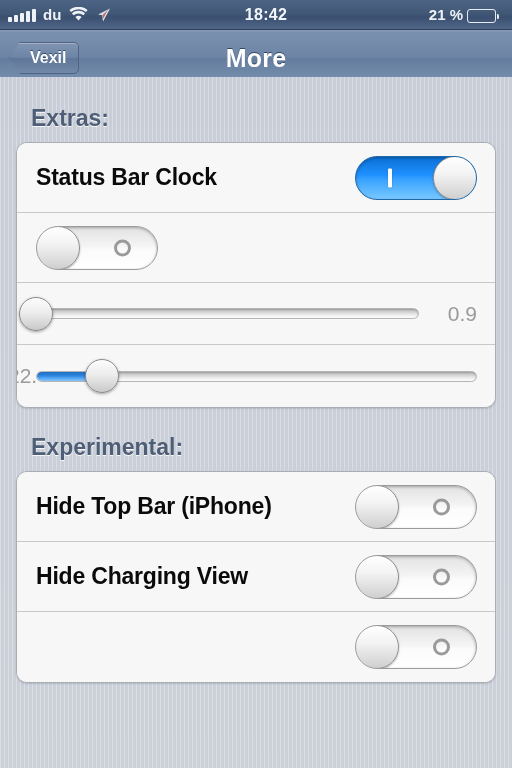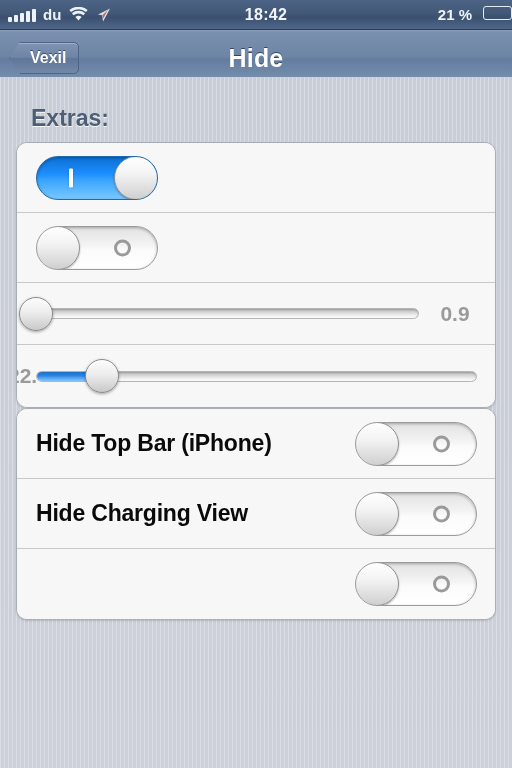--- a/index.html
+++ b/index.html
@@ -69,24 +69,24 @@
     color: #f2f5f9;
     font-size: 16px;
     font-weight: bold;
     letter-spacing: 0.3px;
     pointer-events: none;
     margin-left: 20px;
   }
 
   .sb-right {
     position: absolute;
-    right: 0;
-    display: flex;
-    align-items: flex-start;
-    gap: 11px;
+    right: 16px;
+    display: flex;
+    align-items: flex-end;
+    gap: 4px;
   }
   .battery-pct {
     color: #eef2f7;
     font-size: 15px;
     font-weight: bold;
   }
   .battery {
     width: 29px; height: 14px;
     border: 1.6px solid #e6ebf2;
     border-radius: 3px;
@@ -292,25 +292,25 @@
     position: absolute;
     width: 34px; height: 34px;
     border-radius: 50%;
     margin-left: -17px;
     background: linear-gradient(to bottom, #fcfcfc 0%, #ededed 45%, #d6d6d6 80%, #c9c9c9 100%);
     border: 1px solid #8a8a8a;
     box-shadow: 0 1px 3px rgba(0,0,0,0.35), inset 0 1px 0 rgba(255,255,255,0.95);
   }
   .slider-value {
     font-size: 21px;
-    font-weight: bold;
+    font-weight: normal;
     color: #9a9a9a;
     margin-left: 14px;
     min-width: 44px;
-    text-align: center;
+    text-align: right;
     flex: none;
   }
   
   .slider-value.clipped-left {
     position: absolute;
     left: -9px;
     margin-left: 0;
     min-width: 0;
     color: #9a9a9a;
     z-index: 3;
@@ -353,28 +353,29 @@
     <span class="battery">
       <span class="battery-fill" style="width: 21%;"></span>
     </span>
   </div>
 </div>
 
 <div class="nav-bar">
   <div class="back-btn">
     <span>Vexil</span>
   </div>
-  <div class="nav-title">Hide</div>
+  <div class="nav-title">More</div>
 </div>
 
 <div class="content">
   <div id="sections-root">
       <div class="section-header">Extras:</div>
       <div class="panel">
         <div class="row">
+          <span class="row-label">Status Bar Clock</span>
           <div class="switch on">
             <span class="sw-mark"></span>
             <span class="sw-knob"></span>
           </div>
         </div>
         <div class="row">
           <div class="switch off">
             <span class="sw-mark"></span>
             <span class="sw-knob"></span>
           </div>
@@ -391,20 +392,21 @@
         <div class="slider-row overflow">
           <span class="slider-value clipped-left">22.</span>
           <div class="slider">
             <div class="slider-track">
               <div class="slider-fill" style="width: 15%;"></div>
             </div>
             <div class="slider-thumb" style="left: 15%;"></div>
           </div>
         </div>
       </div>
+      <div class="section-header second">Experimental:</div>
       <div class="panel">
         <div class="row">
           <span class="row-label">Hide Top Bar (iPhone)</span>
           <div class="switch off">
             <span class="sw-mark"></span>
             <span class="sw-knob"></span>
           </div>
         </div>
         <div class="row">
           <span class="row-label">Hide Charging View</span>

